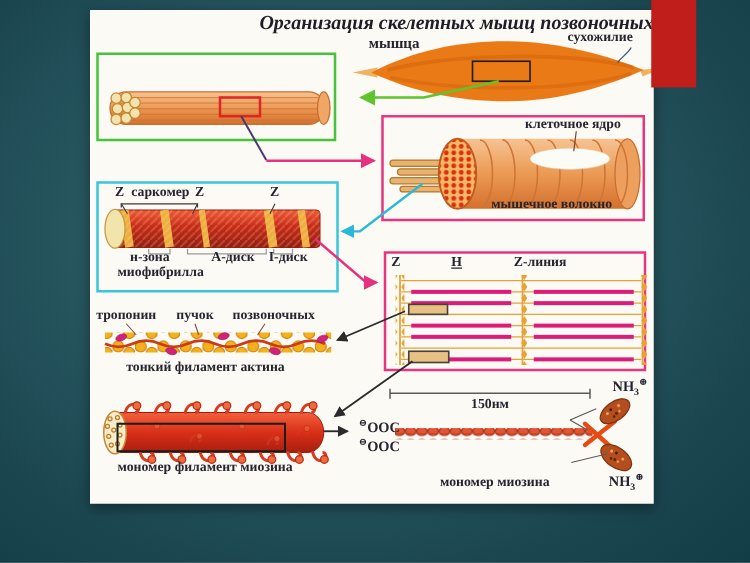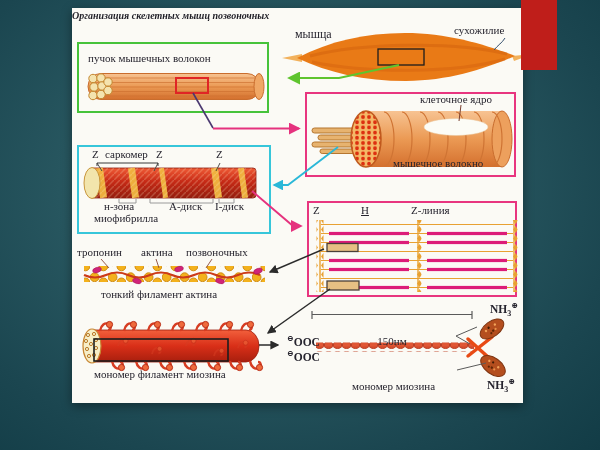--- a/index.html
+++ b/index.html
@@ -3,24 +3,24 @@
 <meta charset="utf-8">
 <style>
   html,body{margin:0;padding:0;background:#10343e;}
   .stage{position:relative;width:600px;height:450px;overflow:hidden;
     background:radial-gradient(ellipse at 45% 42%, #34656e 0%, #27565f 45%, #1b4650 75%, #123c46 100%);
     font-family:"Liberation Serif","DejaVu Serif",serif;}
   .red-accent{position:absolute;left:521px;top:0;width:36px;height:70px;background:#bf1e1a;z-index:4;}
   .card{position:absolute;left:72px;top:8px;width:451px;height:395px;background:#fbfaf5;
     box-shadow:0 3px 10px rgba(0,0,0,.4);z-index:1;}
   svg.art{position:absolute;left:0;top:0;z-index:2;}
-  .lbl{position:absolute;z-index:3;font-weight:400;font-size:11px;color:#26242e;white-space:nowrap;line-height:1.1;}
-  .title{left:72px;top:10px;width:451px;text-align:left;font-size:10px;font-style:italic;font-weight:700;color:#1f1e26;}
+  .lbl{position:absolute;z-index:3;font-weight:700;font-size:11px;color:#26242e;white-space:nowrap;line-height:1.1;}
+  .title{left:72px;top:10px;width:451px;text-align:right;font-size:16px;font-style:italic;font-weight:700;color:#1f1e26;}
   .u{text-decoration:underline;}
-  .c150{left:312px;top:335px;width:160px;text-align:center;}
+  .c150{left:312px;top:317px;width:160px;text-align:center;}
   .chem{font-size:11.5px;font-weight:700;}
   .chem sub{font-size:8px;}
   .chem sup{font-size:8px;}
 </style>
 </head>
 <body>
 
 <div class="stage">
   <div class="card"></div>
   <div class="red-accent"></div>
@@ -291,36 +291,35 @@
           <path d="M457,370 L486,363"></path>
       </g>
     </g>
   </svg>
 
   <div class="lbl title">Организация скелетных мышц позвоночных</div>
 
   <div class="lbl" style="left:295px;top:28px;font-size:12px">мышца</div>
   <div class="lbl" style="left:454px;top:24px">сухожилие</div>
 
-  <div class="lbl" style="left:88px;top:52px">пучок мышечных волокон</div>
 
   <div class="lbl" style="left:420px;top:93px">клеточное ядро</div>
   <div class="lbl" style="left:393px;top:157px">мышечное волокно</div>
 
   <div class="lbl" style="left:92px;top:148px">Z</div>
   <div class="lbl" style="left:105px;top:148px">саркомер</div>
   <div class="lbl" style="left:156px;top:148px">Z</div>
   <div class="lbl" style="left:216px;top:148px">Z</div>
   <div class="lbl" style="left:104px;top:200px">н-зона</div>
   <div class="lbl" style="left:169px;top:200px">А-диск</div>
   <div class="lbl" style="left:215px;top:200px">I-диск</div>
   <div class="lbl" style="left:94px;top:212px">миофибрилла</div>
 
   <div class="lbl" style="left:77px;top:246px">тропонин</div>
-  <div class="lbl" style="left:141px;top:246px">актина</div>
+  <div class="lbl" style="left:141px;top:246px">пучок</div>
   <div class="lbl" style="left:186px;top:246px">позвоночных</div>
   <div class="lbl" style="left:101px;top:288px">тонкий филамент актина</div>
 
   <div class="lbl" style="left:313px;top:204px">Z</div>
   <div class="lbl u" style="left:361px;top:204px">Н</div>
   <div class="lbl" style="left:411px;top:204px">Z-линия</div>
 
   <div class="lbl" style="left:94px;top:368px">мономер филамент миозина</div>
 
   <div class="lbl c150">150нм</div>

